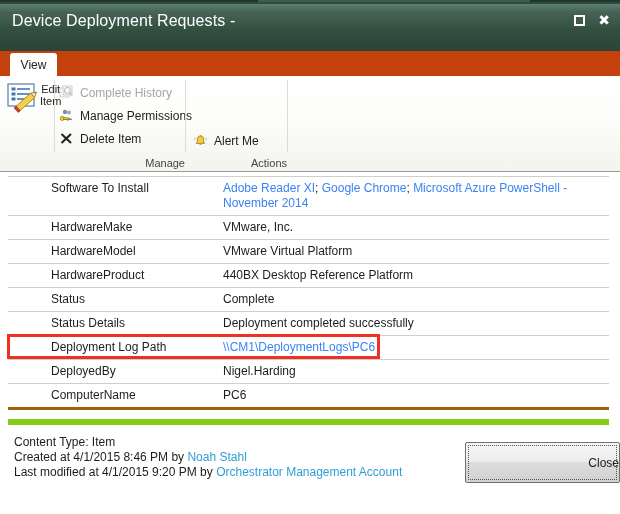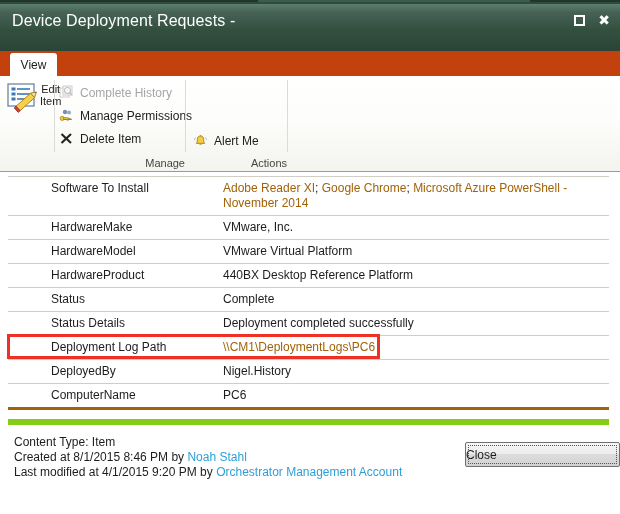--- a/index.html
+++ b/index.html
@@ -244,21 +244,21 @@
   }
   .fval {
     flex: 1 1 auto;
     padding: 4px 6px 4px 3px;
     font-size: 12px;
     color: #1d1d1d;
     box-sizing: border-box;
     line-height: 15px;
   }
   .fval a {
-    color: #a16207;
+    color: #3b82f6;
     text-decoration: none;
   }
 
   
   .annot {
     position: absolute;
     left: 7px;
     top: 334px;
     width: 373px;
     height: 25px;
@@ -291,29 +291,29 @@
   .meta a {
     color: #2e9fd6;
     text-decoration: none;
   }
 
   .close-btn {
     position: absolute;
     left: 457px;
     top: 17px;
     width: 155px;
-    height: 25px;
+    height: 41px;
     background: linear-gradient(to bottom, #f6f6f6 0%, #ececec 48%, #dcdcdc 50%, #d2d2d2 100%);
     border: 1px solid #707070;
     border-radius: 2px;
     box-sizing: border-box;
     cursor: pointer;
     display: flex;
     align-items: center;
-    justify-content: flex-start;
+    justify-content: flex-end;
     font-size: 12px;
     color: #1d1d1d;
   }
   .close-btn .focus-ring {
     position: absolute;
     left: 2px; top: 2px; right: 2px; bottom: 2px;
     border: 1px dotted #555555;
     pointer-events: none;
   }
 </style>
@@ -460,36 +460,36 @@
       <div class="frow">
         <div class="fname">Status Details</div>
         <div class="fval"><span>Deployment completed successfully</span></div>
       </div>
       <div class="frow">
         <div class="fname">Deployment Log Path</div>
         <div class="fval"><a href="#">\\CM1\DeploymentLogs\PC6</a></div>
       </div>
       <div class="frow">
         <div class="fname">DeployedBy</div>
-        <div class="fval"><span>Nigel.History</span></div>
+        <div class="fval"><span>Nigel.Harding</span></div>
       </div>
       <div class="frow">
         <div class="fname">ComputerName</div>
         <div class="fval"><span>PC6</span></div>
       </div>
     </div>
 
   <div class="annot"></div>
 
   <div class="footer">
     <div class="footer-inner">
       <div class="meta">
         <div>Content Type: Item</div>
         <div>
-          <span>Created at 8/1/2015 8:46 PM by </span><a href="#">Noah Stahl</a>
+          <span>Created at 4/1/2015 8:46 PM by </span><a href="#">Noah Stahl</a>
         </div>
         <div>
           <span>Last modified at 4/1/2015 9:20 PM by </span><a href="#">Orchestrator Management Account</a>
         </div>
       </div>
 
       <div class="close-btn">
         <span>Close</span>
         <span class="focus-ring"></span>
       </div>

